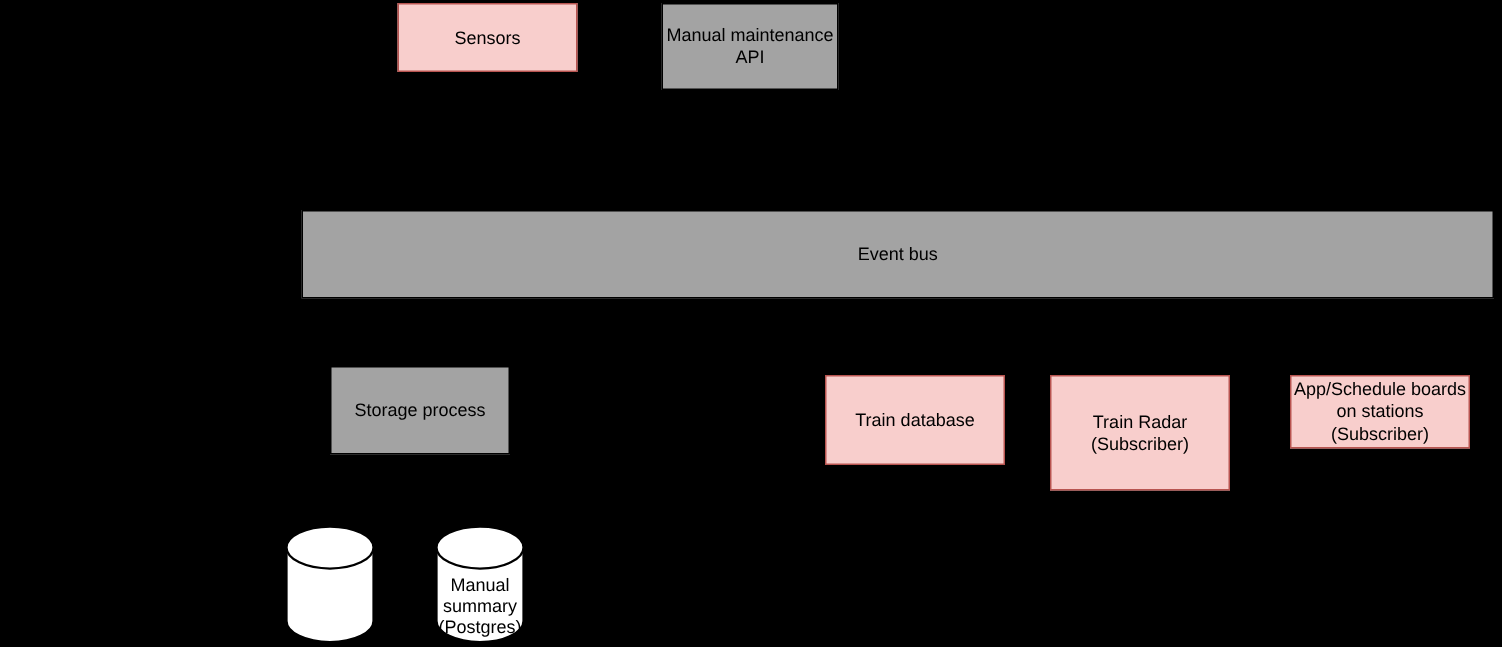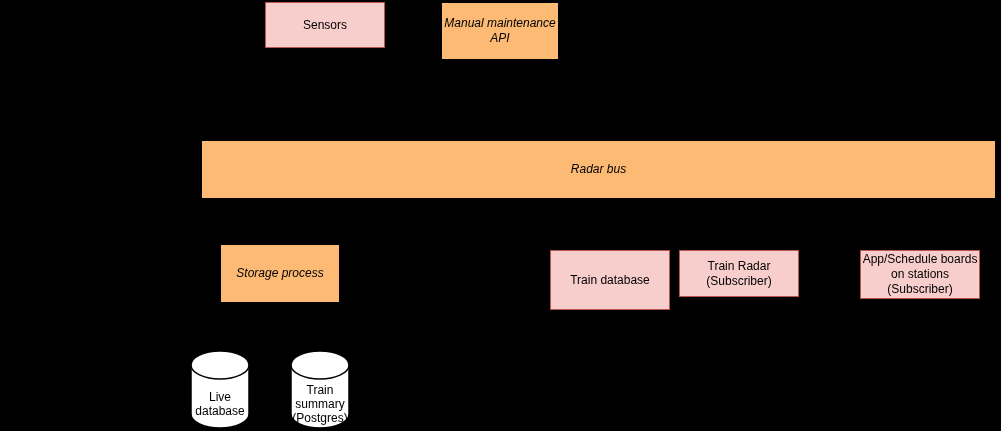--- a/index.html
+++ b/index.html
@@ -24,23 +24,22 @@
     text-align: center;
     font-size: 12px;
     line-height: 15px;
     color: #000000;
   }
   .box-pink {
     background: #f8cecc;
     border: 1px solid #b85450;
   }
   .box-white {
-    background: #fdba74;
+    background: #a3a3a3;
     border: 1px solid #000000;
-    font-style: italic;
   }
   .cylinder {
     position: absolute;
     width: 60px;
     height: 80px;
   }
   .cylinder svg {
     position: absolute;
     left: 0;
     top: 0;
@@ -68,49 +67,48 @@
 
   <div class="node box-pink" style="left:245px; top:2px; width:120px; height:46px;margin-left:20px;">
     <span>Sensors</span>
   </div>
 
   <div class="node box-white" style="left:441px; top:2px; width:118px; height:58px;">
     <span>Manual maintenance API</span>
   </div>
 
   <div class="node box-white" style="left:201px; top:140px; width:795px; height:59px;">
-    <span>Radar bus</span>
+    <span>Event bus</span>
   </div>
 
   <div class="node box-white" style="left:220px; top:244px; width:120px; height:59px;">
     <span>Storage process</span>
   </div>
 
 
   <div class="node box-pink" style="left:550px; top:250px; width:120px; height:60px;">
     <span>Train database</span>
   </div>
 
-  <div class="node box-pink" style="left:679px; top:250px; width:120px; height:47px;">
+  <div class="node box-pink" style="left:700px; top:250px; width:120px; height:77px;">
     <span>Train Radar (Subscriber)</span>
   </div>
 
   <div class="node box-pink" style="left:860px; top:250px; width:120px; height:49px;">
     <span>App/Schedule boards on stations (Subscriber)</span>
   </div>
 
   <div class="cylinder" style="left:190px; top:350px;">
     <svg width="60" height="80" viewBox="0 0 60 80">
       <path d="M1 15 A29 14 0 0 1 59 15 L59 64 A29 14 0 0 1 1 64 Z" fill="#ffffff" stroke="#000000" stroke-width="1.5"></path>
       <ellipse cx="30" cy="15" rx="29" ry="14" fill="#ffffff" stroke="#000000" stroke-width="1.5"></ellipse>
     </svg>
-    <div class="cyl-label">Live database</div>
   </div>
 
   <div class="cylinder" style="left:290px; top:350px;">
     <svg width="60" height="80" viewBox="0 0 60 80">
       <path d="M1 15 A29 14 0 0 1 59 15 L59 64 A29 14 0 0 1 1 64 Z" fill="#ffffff" stroke="#000000" stroke-width="1.5"></path>
       <ellipse cx="30" cy="15" rx="29" ry="14" fill="#ffffff" stroke="#000000" stroke-width="1.5"></ellipse>
     </svg>
-    <div class="cyl-label">Train summary (Postgres)</div>
+    <div class="cyl-label">Manual summary (Postgres)</div>
   </div>
 
 </div>
 
 </body></html>

